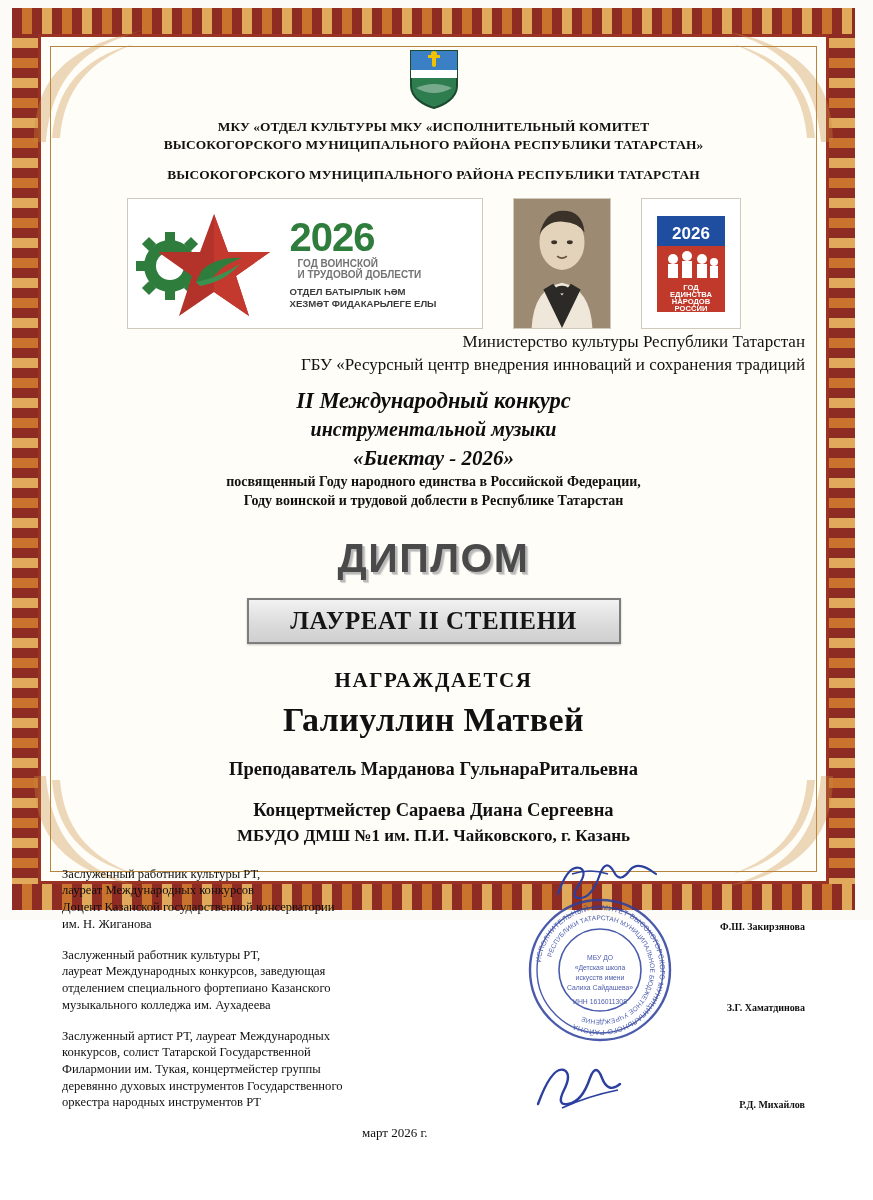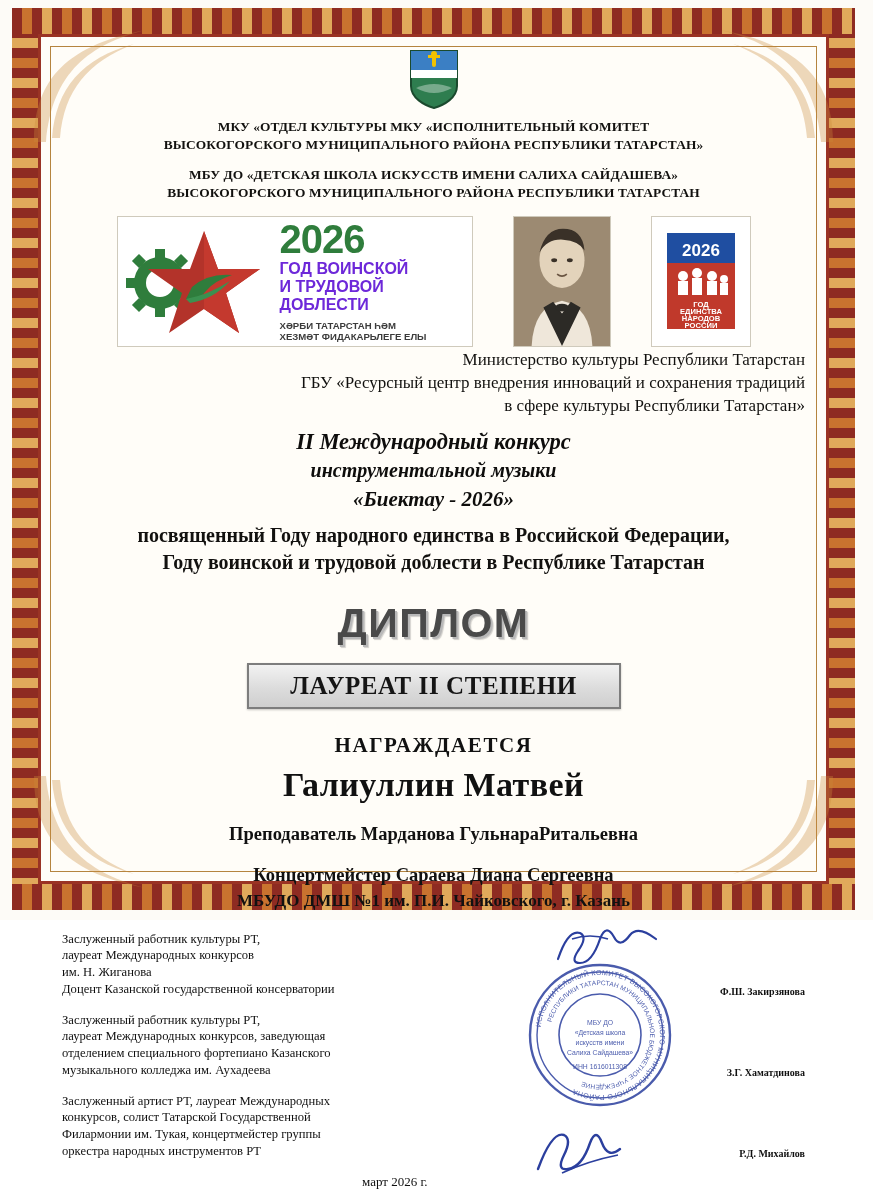--- a/index.html
+++ b/index.html
@@ -101,21 +101,21 @@
     margin-top: 4px;
   }
   .org-block .line2 { margin-top: 0; }
   .org-block.second { margin-top: 13px; }
 
   .logos {
     margin-top: 14px;
     display: flex;
     justify-content: center;
     align-items: flex-start;
-    gap: 40px;
+    gap: 30px;
     height: 132px;
   }
 
   .logo-card {
     border: 1px solid #cfcabc;
     background: #ffffff;
     box-sizing: border-box;
     position: relative;
   }
   .logo-2026 { width: 356px; height: 131px; padding: 6px 8px; display:flex; align-items:center; }
@@ -131,24 +131,25 @@
     font-family: "Liberation Sans", sans-serif;
     font-weight: bold;
     font-size: 40px;
     line-height: 0.95;
     color: #2f7d3c;
     letter-spacing: -1px;
   }
   .emblem-sub1 {
     font-family: "Liberation Sans", sans-serif;
     font-weight: bold;
-    font-size: 16px;
+    font-size: 10px;
     line-height: 1.12;
-    color: #6d28d9;
+    color: #737373;
     margin-top: 2px;
+    margin-left: 8px;
   }
   .emblem-sub2 {
     font-family: "Liberation Sans", sans-serif;
     font-weight: bold;
     font-size: 9.6px;
     line-height: 1.18;
     color: #3b3b3b;
     margin-top: 6px;
   }
 
@@ -177,23 +178,23 @@
     font-weight: bold;
     font-style: italic;
     font-size: 22.5px;
     line-height: 1.38;
     color: #0e0d0c;
   }
   .contest-title .l2 { font-size: 20px; }
   .contest-title .l3 { font-size: 21px; }
 
   .dedication {
-    margin-top: 8px;
-    font-weight: bold;
-    font-size: 20px;
+    margin-top: 0;
+    font-weight: bold;
+    font-size: 14px;
     line-height: 1.35;
     color: #12110f;
   }
 
   .diploma-word {
     margin-top: 24px;
     font-family: "Liberation Sans", sans-serif;
     font-weight: bold;
     font-size: 41px;
     letter-spacing: 1.5px;
@@ -344,21 +345,20 @@
         <path d="M8 40 q18 -8 36 0 q-18 10 -36 0 z" fill="#ffffff" opacity=".35"></path>
       </svg>
     </div>
 
     <div class="org-block">
       <div>МКУ «ОТДЕЛ КУЛЬТУРЫ МКУ «ИСПОЛНИТЕЛЬНЫЙ КОМИТЕТ</div>
       <div class="line2">ВЫСОКОГОРСКОГО МУНИЦИПАЛЬНОГО РАЙОНА РЕСПУБЛИКИ ТАТАРСТАН»</div>
     </div>
 
     <div class="org-block second">
-      <div>МБУ ДО «ДЕТСКАЯ ШКОЛА ИСКУССТВ ИМЕНИ САЛИХА САЙДАШЕВА»</div>
       <div class="line2">ВЫСОКОГОРСКОГО МУНИЦИПАЛЬНОГО РАЙОНА РЕСПУБЛИКИ ТАТАРСТАН</div>
     </div>
 
     <div class="logos">
 
       <div class="logo-card logo-2026">
         <div class="emblem-wrap">
           <div class="emblem-star">
             <svg viewBox="0 0 148 112">
               <g fill="#2f7d3c">
@@ -381,21 +381,21 @@
               <path d="M60 74 q22 -4 44 -18 q-16 18 -40 22 z" fill="#3b9150"></path>
             </svg>
           </div>
           <div class="emblem-text">
             <div class="emblem-year">2026</div>
             <div class="emblem-sub1">
               <div>ГОД ВОИНСКОЙ</div>
               <div>И ТРУДОВОЙ ДОБЛЕСТИ</div>
             </div>
             <div class="emblem-sub2">
-              <div>ХӘРБИ ТАТАРСТАН ҺӘМ</div>
+              <div>ОТДЕЛ БАТЫРЛЫК ҺӘМ</div>
               <div>ХЕЗМӘТ ФИДАКАРЬЛЕГЕ ЕЛЫ</div>
             </div>
           </div>
         </div>
       </div>
 
       <div class="logo-card logo-portrait">
         <div class="portrait-img">
           <svg viewBox="0 0 98 131" preserveAspectRatio="none">
             <rect x="0" y="0" width="98" height="131" fill="#9c8a72"></rect>
@@ -437,21 +437,20 @@
             </g>
           </svg>
         </div>
       </div>
 
     </div>
 
     <div class="ministry">
       <div>Министерство культуры Республики Татарстан</div>
       <div>ГБУ «Ресурсный центр внедрения инноваций и сохранения традиций</div>
-      <div>в сфере культуры Республики Татарстан»</div>
     </div>
 
     <div class="contest-title">
       <div class="l1">II  Международный конкурс</div>
       <div class="l2">инструментальной музыки</div>
       <div class="l3">«Биектау - 2026»</div>
     </div>
 
     <div class="dedication">
       <div>посвященный Году народного единства в Российской Федерации,</div>
@@ -508,41 +507,42 @@
         <svg viewBox="0 0 110 56">
           <path d="M6 48 q14 -38 26 -34 q8 4 0 20 q-8 16 4 14 q14 -2 22 -26 q6 -16 12 0 q6 16 18 6" fill="none" stroke="#2b3f9e" stroke-width="2.4" stroke-linecap="round"></path>
           <path d="M30 52 q26 -12 56 -18" fill="none" stroke="#2b3f9e" stroke-width="1.6"></path>
         </svg>
       </div>
 
       <div class="sig-row">
         <div class="sig-desc">
           <div>Заслуженный работник культуры РТ,</div>
           <div>лауреат Международных  конкурсов</div>
+          <div>Доцент Казанской государственной консерватории</div>
           <div>им. Н. Жиганова</div>
-          <div>Доцент Казанской государственной консерватории</div>
         </div>
         <div class="sig-name">Ф.Ш. Закирзянова</div>
       </div>
 
       <div class="sig-row">
         <div class="sig-desc">
           <div>Заслуженный работник культуры РТ,</div>
           <div>лауреат Международных конкурсов, заведующая</div>
           <div>отделением специального фортепиано Казанского</div>
           <div>музыкального колледжа им. Аухадеева</div>
         </div>
         <div class="sig-name">З.Г. Хаматдинова</div>
       </div>
 
       <div class="sig-row">
         <div class="sig-desc">
           <div>Заслуженный артист РТ, лауреат  Международных</div>
           <div>конкурсов,  солист Татарской  Государственной</div>
           <div>Филармонии им. Тукая, концертмейстер группы</div>
+          <div>деревянно духовых инструментов Государственного</div>
           <div>оркестра народных инструментов РТ</div>
         </div>
         <div class="sig-name">Р.Д. Михайлов</div>
       </div>
 
       <div class="date-line">март  2026 г.</div>
 
     </div>
 
   </div>

